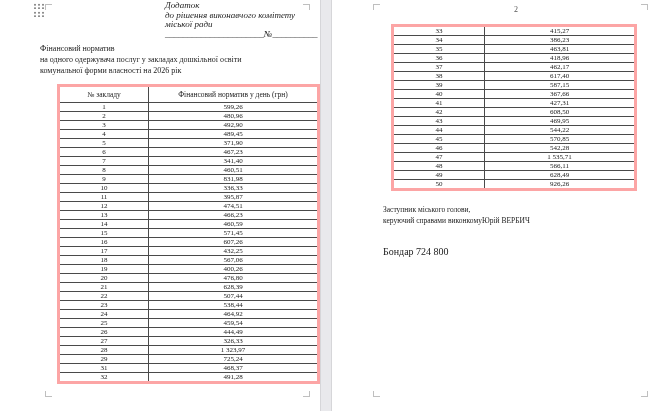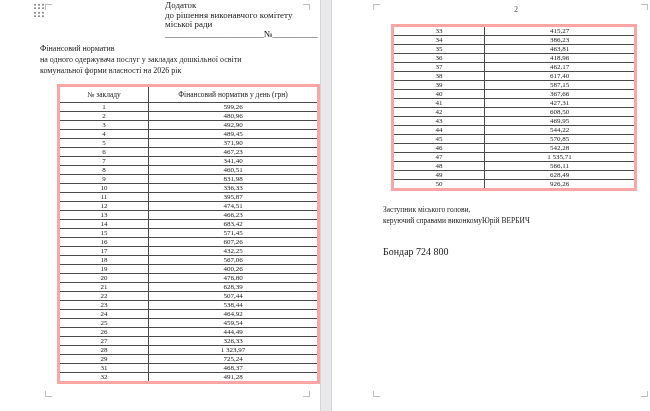--- a/index.html
+++ b/index.html
@@ -20,21 +20,21 @@
     background-size:4px 3.5px;
   }
   
   .corner { position:absolute; width:7px; height:6px; box-sizing:border-box; }
   .corner.tl { border-top:1px solid #bfbfbf; border-left:1px solid #bfbfbf; }
   .corner.tr { border-top:1px solid #bfbfbf; border-right:1px solid #bfbfbf; }
   .corner.bl { border-bottom:1px solid #bfbfbf; border-left:1px solid #bfbfbf; }
   .corner.br { border-bottom:1px solid #bfbfbf; border-right:1px solid #bfbfbf; }
 
   .annex { position:absolute; left:165px; top:1px; width:180px;
-           font-size:9px; line-height:9.7px; }
+           font-size:9px; line-height:9.7px;font-style:italic; }
   .doc-title { position:absolute; left:40px; top:43px; width:285px;
            text-align:left; font-size:8px; line-height:11px; }
 
   table.norms { position:absolute; border-collapse:collapse; table-layout:fixed;
            border:3px solid #fca5a5; }
   table.norms th, table.norms td {
            border:1px solid #4a4a4a; text-align:center; padding:0;
            font-size:7px; line-height:8px; height:8px;
            overflow:hidden; white-space:nowrap; font-weight:normal; }
   table.norms th { height:15px; font-size:7.5px; }
@@ -151,21 +151,21 @@
             <td>474,51</td>
           </tr>
 
           <tr>
             <td>13</td>
             <td>466,23</td>
           </tr>
 
           <tr>
             <td>14</td>
-            <td>683,42</td>
+            <td>460,59</td>
           </tr>
 
           <tr>
             <td>15</td>
             <td>571,45</td>
           </tr>
 
           <tr>
             <td>16</td>
             <td>607,26</td>

